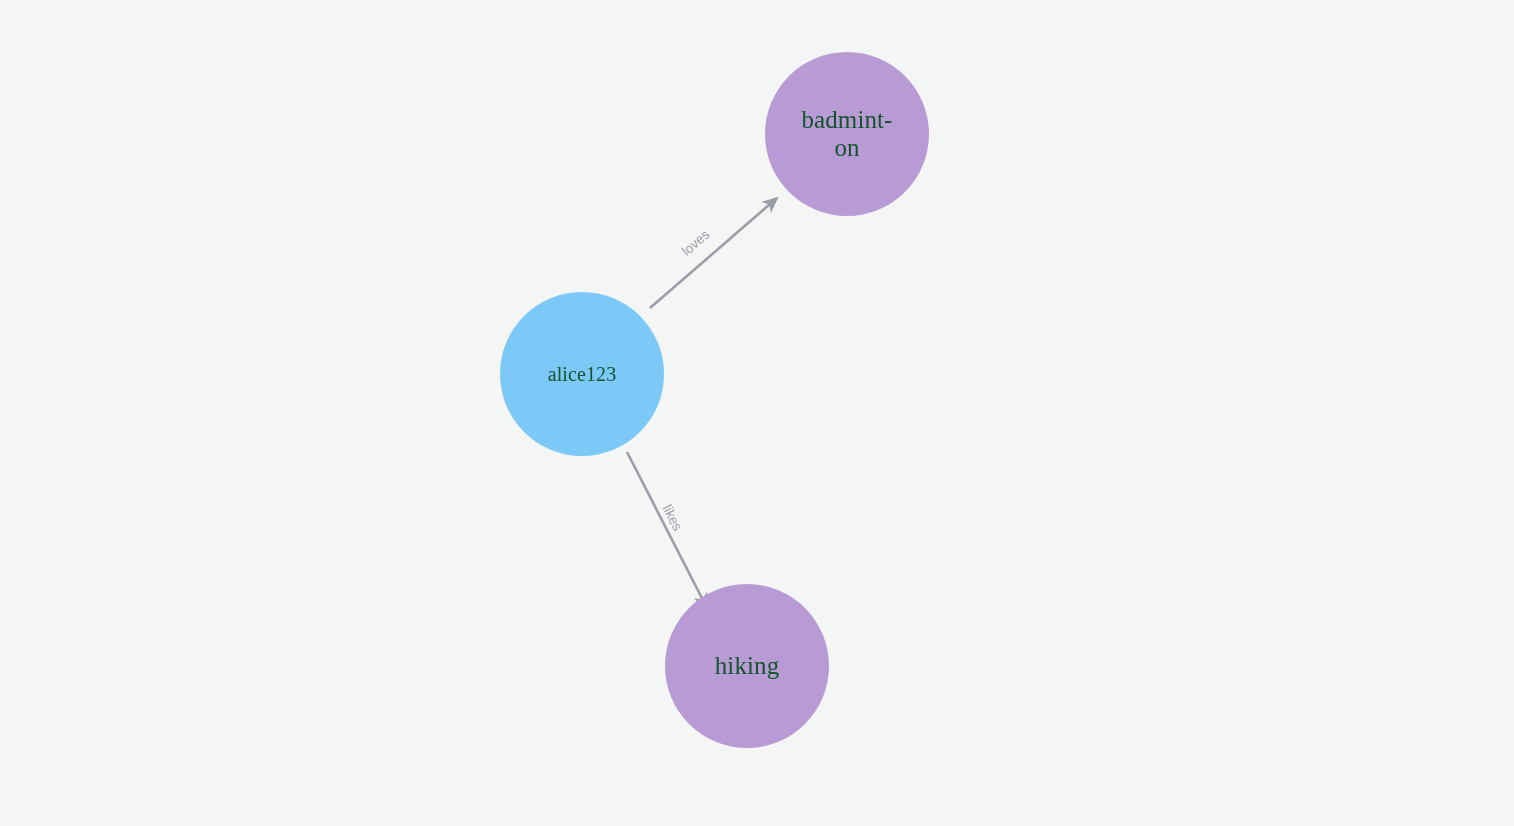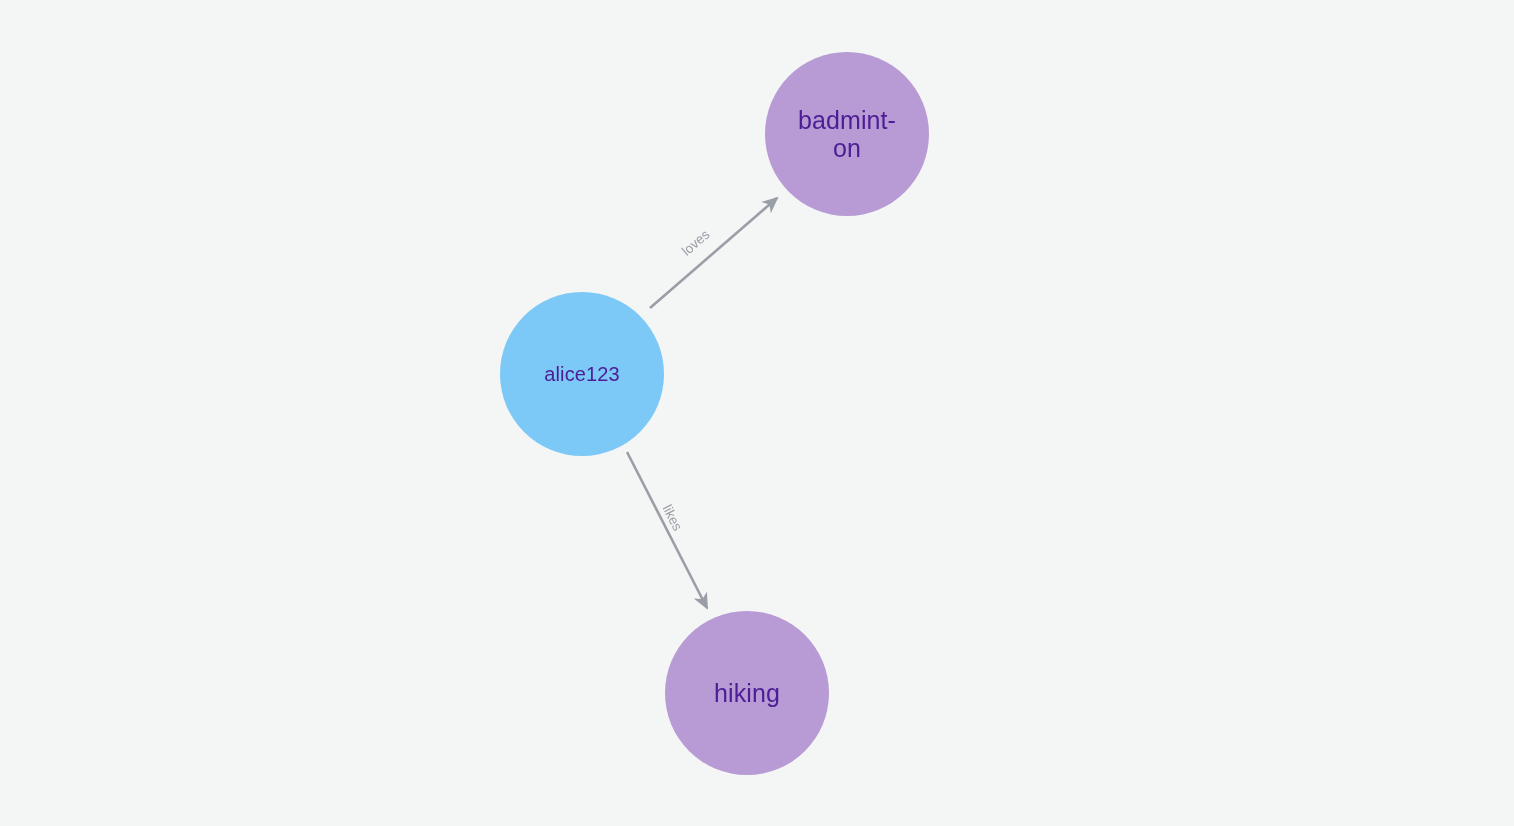--- a/index.html
+++ b/index.html
@@ -29,25 +29,25 @@
     position: absolute;
     border-radius: 50%;
     display: flex;
     align-items: center;
     justify-content: center;
     text-align: center;
     box-sizing: border-box;
     cursor: pointer;
   }
   .node-label {
-    color: #4c1d95;
+    color: #14532d;
     font-size: 25px;
     line-height: 28px;
     letter-spacing: 0.1px;
-    font-family: Liberation Sans, sans-serif;
+    font-family: Liberation Serif, serif;
     white-space: pre-line;
     pointer-events: none;
     user-select: none;
   }
   .edge-label {
     position: absolute;
     color: #8e9199;
     font-size: 13.5px;
     line-height: 14px;
     font-family: "Liberation Sans", sans-serif;
@@ -75,21 +75,21 @@
   </svg>
 
   <div id="node-layer">
       <div class="graph-node" style="left: 500px; top: 292px; width: 164px; height: 164px; background: rgb(124, 200, 247);">
         <span class="node-label" style="font-size: 20px;">alice123</span>
       </div>
       <div class="graph-node" style="left: 765px; top: 52px; width: 164px; height: 164px; background: rgb(184, 154, 212);">
         <span class="node-label" style="font-size: 25px;">badmint-
 on</span>
       </div>
-      <div class="graph-node" style="left: 665px; top: 611px; width: 164px; height: 164px; background: rgb(184, 154, 212);">
+      <div class="graph-node" style="left: 665px; top: 584px; width: 164px; height: 164px; background: rgb(184, 154, 212);">
         <span class="node-label" style="font-size: 25px;">hiking</span>
       </div>
     </div>
   <div id="edge-label-layer">
       <div class="edge-label" style="left: 696px; top: 243px; color: rgb(154, 158, 166); transform: translate(-50%, -50%) rotate(-40.9deg);">loves</div>
       <div class="edge-label" style="left: 672px; top: 518px; color: rgb(154, 158, 166); transform: translate(-50%, -50%) rotate(62.9deg);">likes</div>
     </div>
 
 </div>
 

